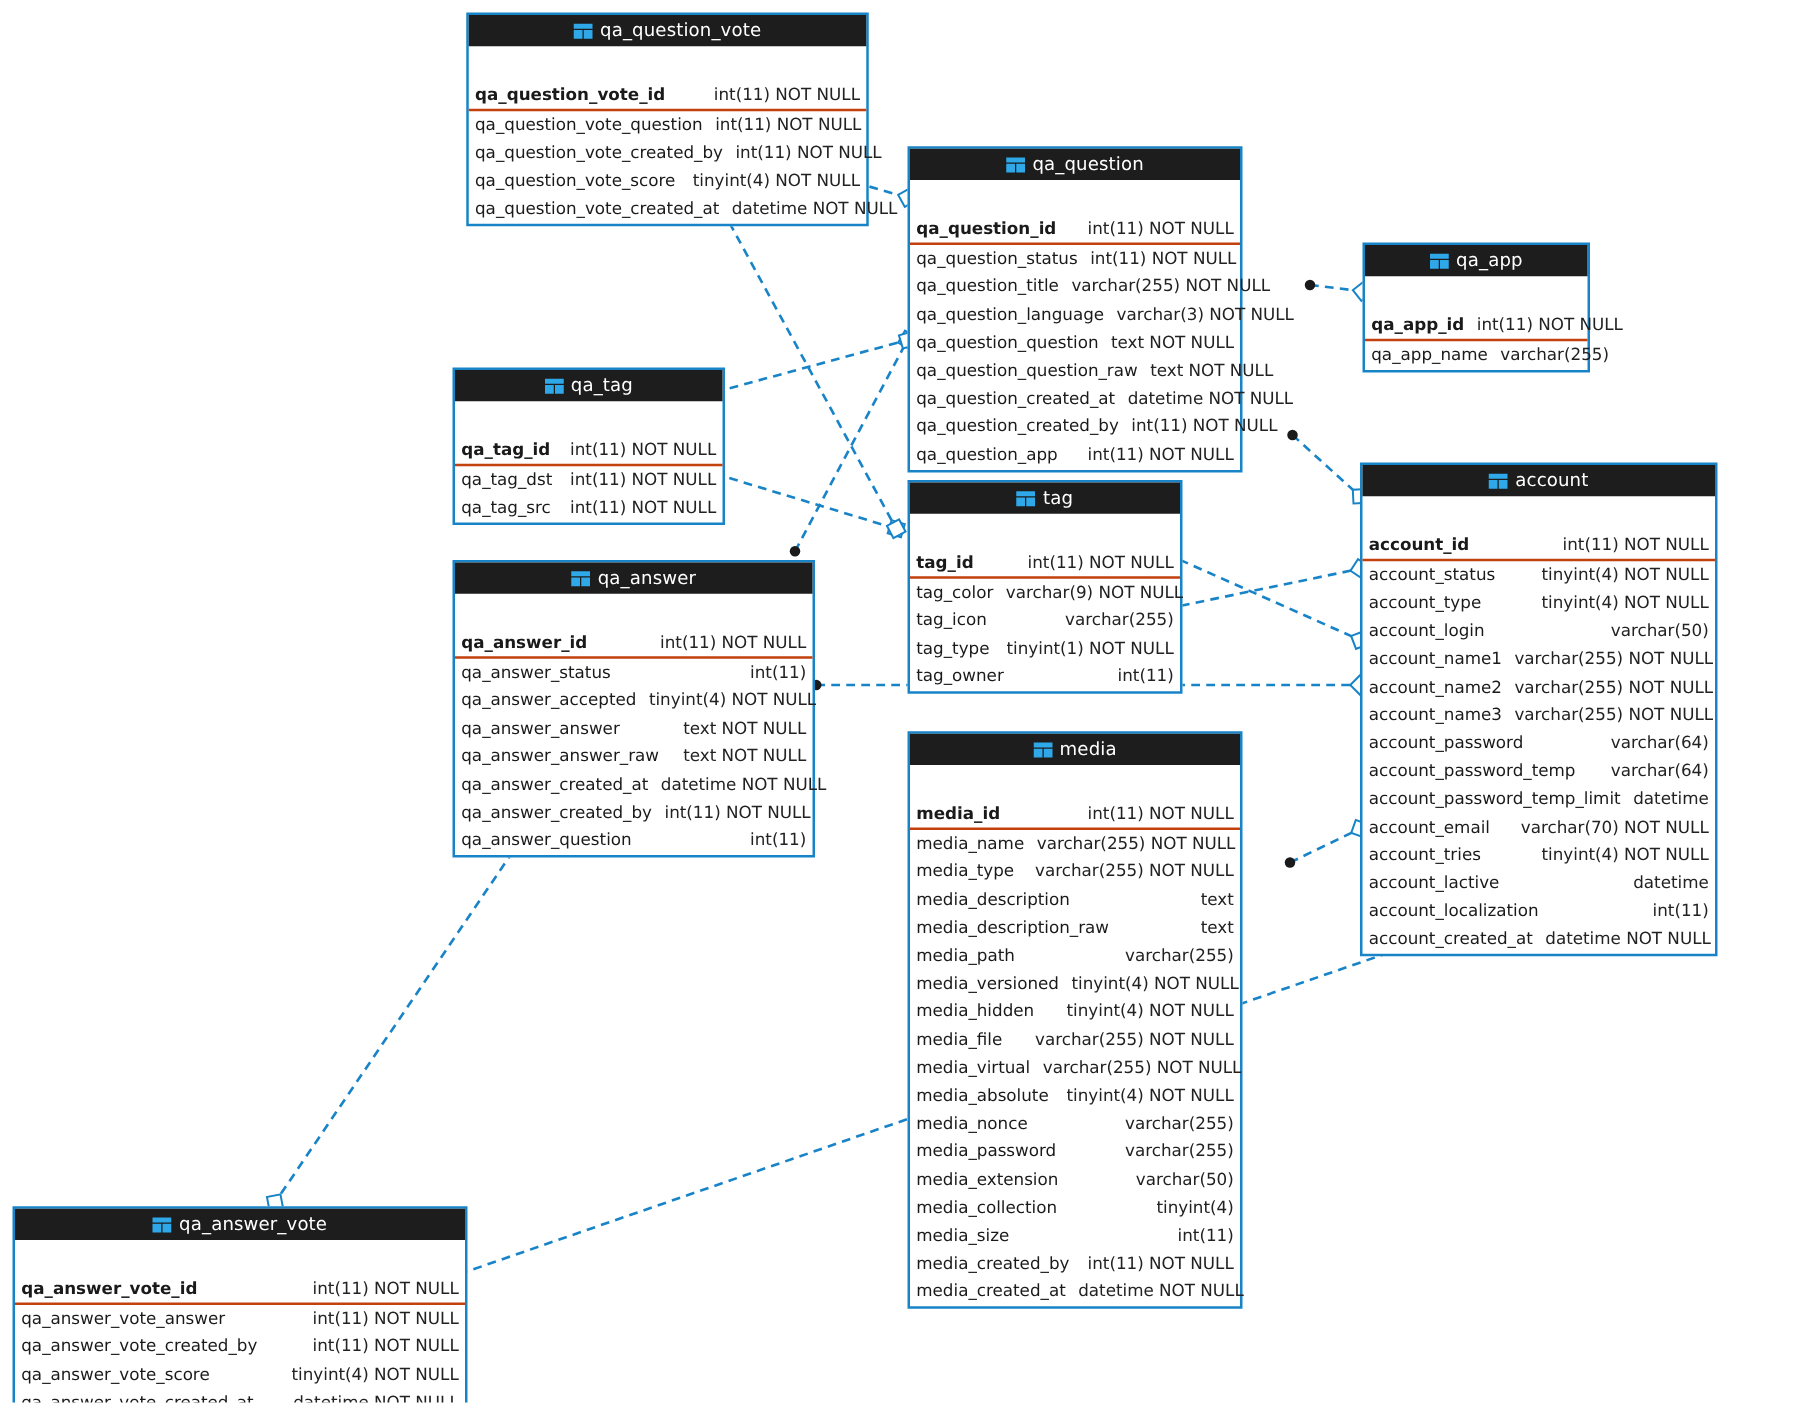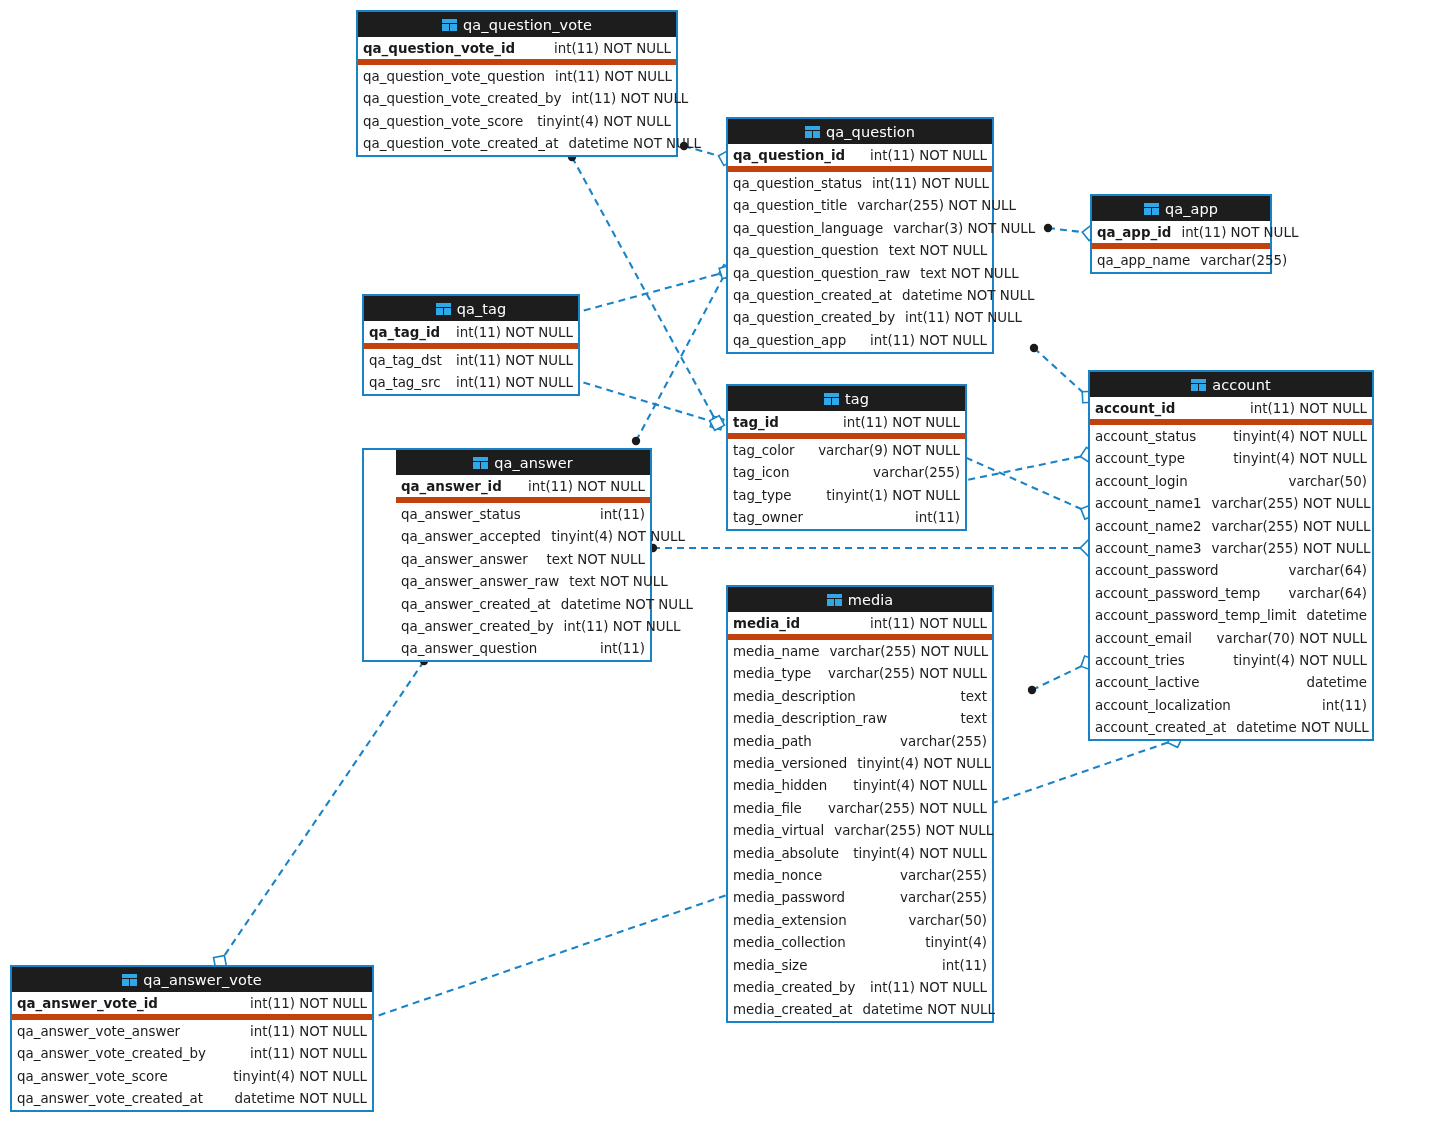--- a/index.html
+++ b/index.html
@@ -10,21 +10,21 @@
   .table{position:absolute;z-index:2;background:#ffffff;border:2px solid #1884c7;
          box-sizing:border-box;}
   .thead{background:#1d1d1d;color:#ffffff;height:25px;display:flex;align-items:center;
          justify-content:center;gap:6px;font-size:14.5px;}
   .ticon{display:inline-block;width:15px;height:12px;position:relative;flex:0 0 auto;}
   .ticon i{position:absolute;display:block;background:#2ea8e8;}
   .ticon i.r0{left:0;top:0;width:15px;height:4px;}
   .ticon i.c1{left:0;top:5px;width:7px;height:7px;}
   .ticon i.c2{left:8px;top:5px;width:7px;height:7px;}
   .tname{font-size:14.5px;color:#ffffff;letter-spacing:.1px;}
-  .pk{border-bottom:6px solid #c2410c;}
+  .pk{border-bottom:2px solid #c2410c;margin-top:28px;}
   .rows{padding:0;}
   .row{display:flex;justify-content:space-between;align-items:center;
        height:22.4px;padding:0 5px;font-size:13.4px;color:#1a1a1a;white-space:nowrap;}
   .row .col{padding-right:10px;}
   .row.key{font-weight:bold;}
   .row.key .typ{font-weight:normal;}
   .typ{color:#222;}
   .dot{fill:#1a1a1a;}
   .dia{fill:#ffffff;stroke:#1884c7;stroke-width:1.6;}
   .lnk{stroke:#1884c7;stroke-width:2.1;stroke-dasharray:7 5;fill:none;}
@@ -94,21 +94,21 @@
         <circle cx="424" cy="661" r="4.2" class="dot"></circle>
         <rect x="214.5" y="956.5" width="11" height="11" class="dia" transform="rotate(169.12709779556218 220 962)"></rect>
       </g>
       <g>
         <line x1="322" y1="1035" x2="1175" y2="740" class="lnk"></line>
         <circle cx="322" cy="1035" r="4.2" class="dot"></circle>
         <rect x="1169.5" y="734.5" width="11" height="11" class="dia" transform="rotate(25.922658704059497 1175 740)"></rect>
       </g>
     </svg>
   <div id="tables-layer">
-      <div class="table" style="left: 356px; top: 10px; width: 322px;">
+      <div class="table" style="left: 373px; top: 10px; width: 322px;">
         <div class="thead">
           <span class="ticon">
             <i class="r0"></i>
             <i class="c1"></i>
             <i class="c2"></i>
           </span>
           <span class="tname">qa_question_vote</span>
         </div>
         <div class="pk">
           <div class="row key">
@@ -300,21 +300,21 @@
           <div class="row">
             <span class="col">account_localization</span>
             <span class="typ">int(11)</span>
           </div>
           <div class="row">
             <span class="col">account_created_at</span>
             <span class="typ">datetime NOT NULL</span>
           </div>
         </div>
       </div>
-      <div class="table" style="left: 726px; top: 384px; width: 241px;">
+      <div class="table" style="left: 726px; top: 384px; width: 220px;">
         <div class="thead">
           <span class="ticon">
             <i class="r0"></i>
             <i class="c1"></i>
             <i class="c2"></i>
           </span>
           <span class="tname">tag</span>
         </div>
         <div class="pk">
           <div class="row key">
@@ -334,21 +334,21 @@
           <div class="row">
             <span class="col">tag_type</span>
             <span class="typ">tinyint(1) NOT NULL</span>
           </div>
           <div class="row">
             <span class="col">tag_owner</span>
             <span class="typ">int(11)</span>
           </div>
         </div>
       </div>
-      <div class="table" style="left: 362px; top: 448px; width: 290px; padding-left: 32px;">
+      <div class="table" style="left: 362px; top: 448px; width: 290px;">
         <div class="thead">
           <span class="ticon">
             <i class="r0"></i>
             <i class="c1"></i>
             <i class="c2"></i>
           </span>
           <span class="tname">qa_answer</span>
         </div>
         <div class="pk">
           <div class="row key">

